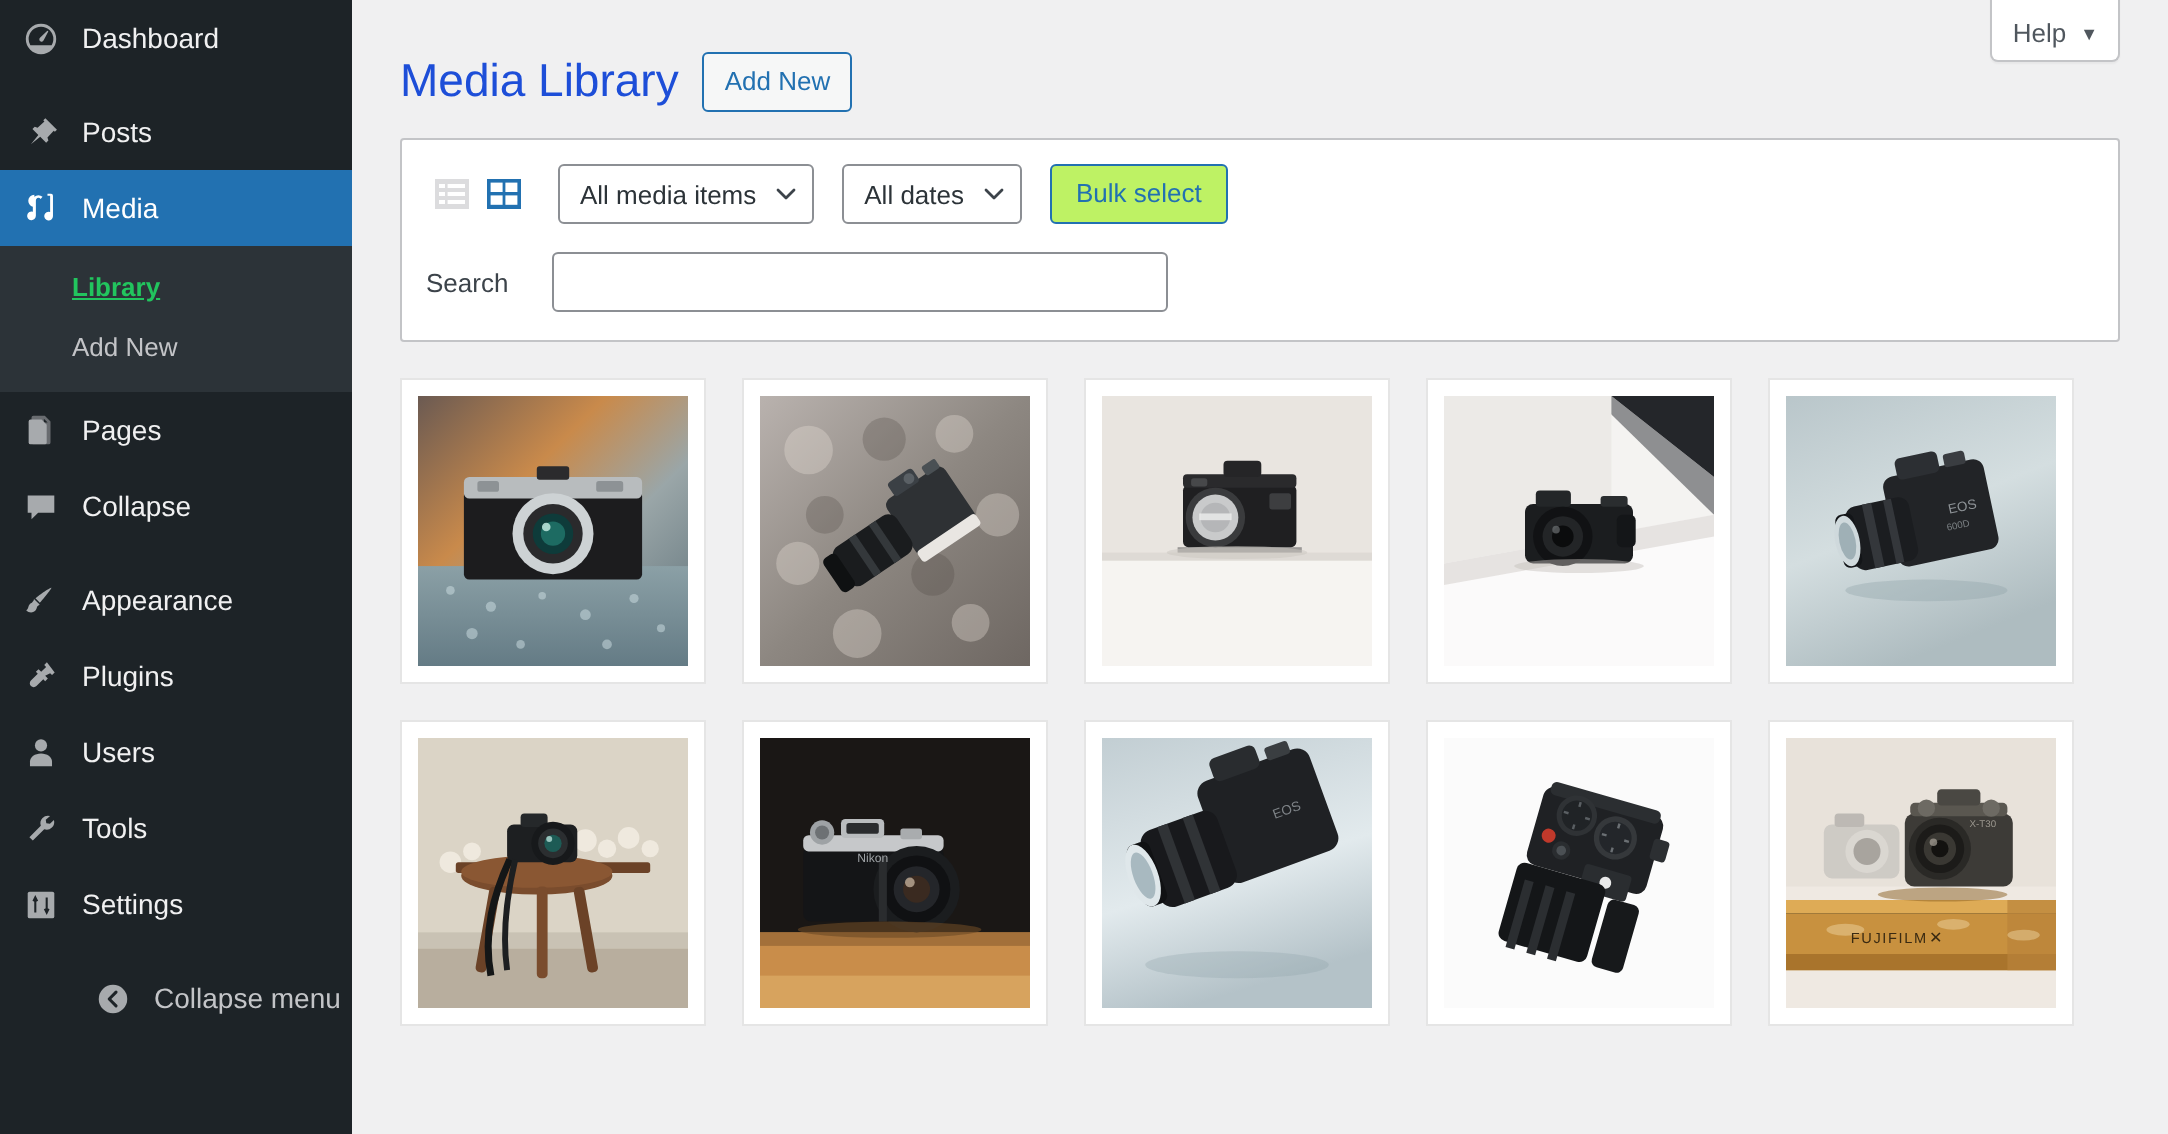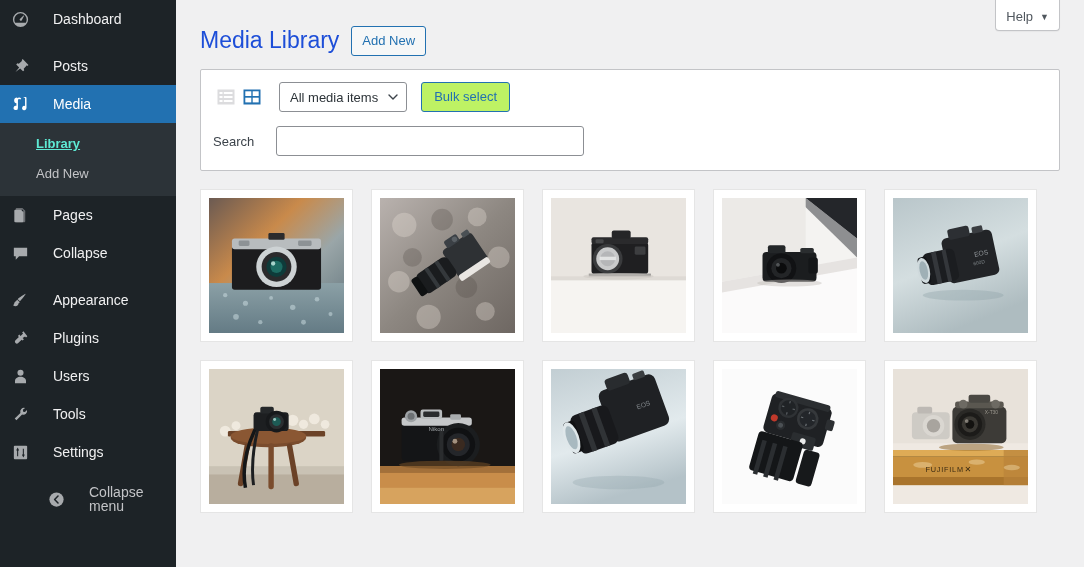--- a/index.html
+++ b/index.html
@@ -23,21 +23,21 @@
   }
   .menu-item {
     display: flex; align-items: center;
     height: 38px;
     padding-left: 10px;
     color: #f0f0f1;
     font-size: 14px;
     position: relative;
     cursor: pointer;
   }
-  .menu-item .mi-label { margin-left: 23px; line-height: 1; }
+  .menu-item .mi-label { margin-left: 11px; line-height: 1; }
   .menu-item.active {
     background: #2271b1;
     color: #fff;
     font-weight: 400;
   }
   .mi-icon {
     width: 20px; height: 20px;
     display: inline-flex; align-items: center; justify-content: center;
     color: #a7aaad;
     flex: 0 0 20px;
@@ -49,21 +49,21 @@
 
   #submenu { background: #2c3338; padding: 6px 0 8px 0; }
   .sub-item {
     display: block;
     padding: 5px 0 5px 36px;
     font-size: 13px;
     color: #c3c4c7;
     cursor: pointer;
     line-height: 1.5;
   }
-  .sub-item.current { color: #5eead4; font-weight: bold; text-decoration: underline; }
+  .sub-item.current { color: #22c55e; font-weight: bold; text-decoration: underline; }
 
   .collapse-item { color: #c3c4c7; padding-left: 46px; }
   .collapse-item .mi-label { color: #c3c4c7; }
 
   
   #main {
     flex: 1;
     height: 567px;
     background: #f0f0f1;
     position: relative;
@@ -360,20 +360,28 @@
 
         <div class="wp-select">
           <span>All media items</span>
           <span class="chev">
             <svg viewBox="0 0 10 10" width="10" height="10">
                 <path d="M1 3l4 4 4-4" stroke="#3c434a" stroke-width="1.4" fill="none" stroke-linecap="round" stroke-linejoin="round"></path>
               </svg>
           </span>
         </div>
 
+        <div class="wp-select">
+          <span>All dates</span>
+          <span class="chev">
+            <svg viewBox="0 0 10 10" width="10" height="10">
+                <path d="M1 3l4 4 4-4" stroke="#3c434a" stroke-width="1.4" fill="none" stroke-linecap="round" stroke-linejoin="round"></path>
+              </svg>
+          </span>
+        </div>
 
         <button class="btn-secondary" id="bulk-select-btn">Bulk select</button>
       </div>
 
       <div class="tb-row">
         <label class="search-label">Search</label>
         <input id="search-input" type="search" placeholder="" style="">
       </div>
 
     </div>

